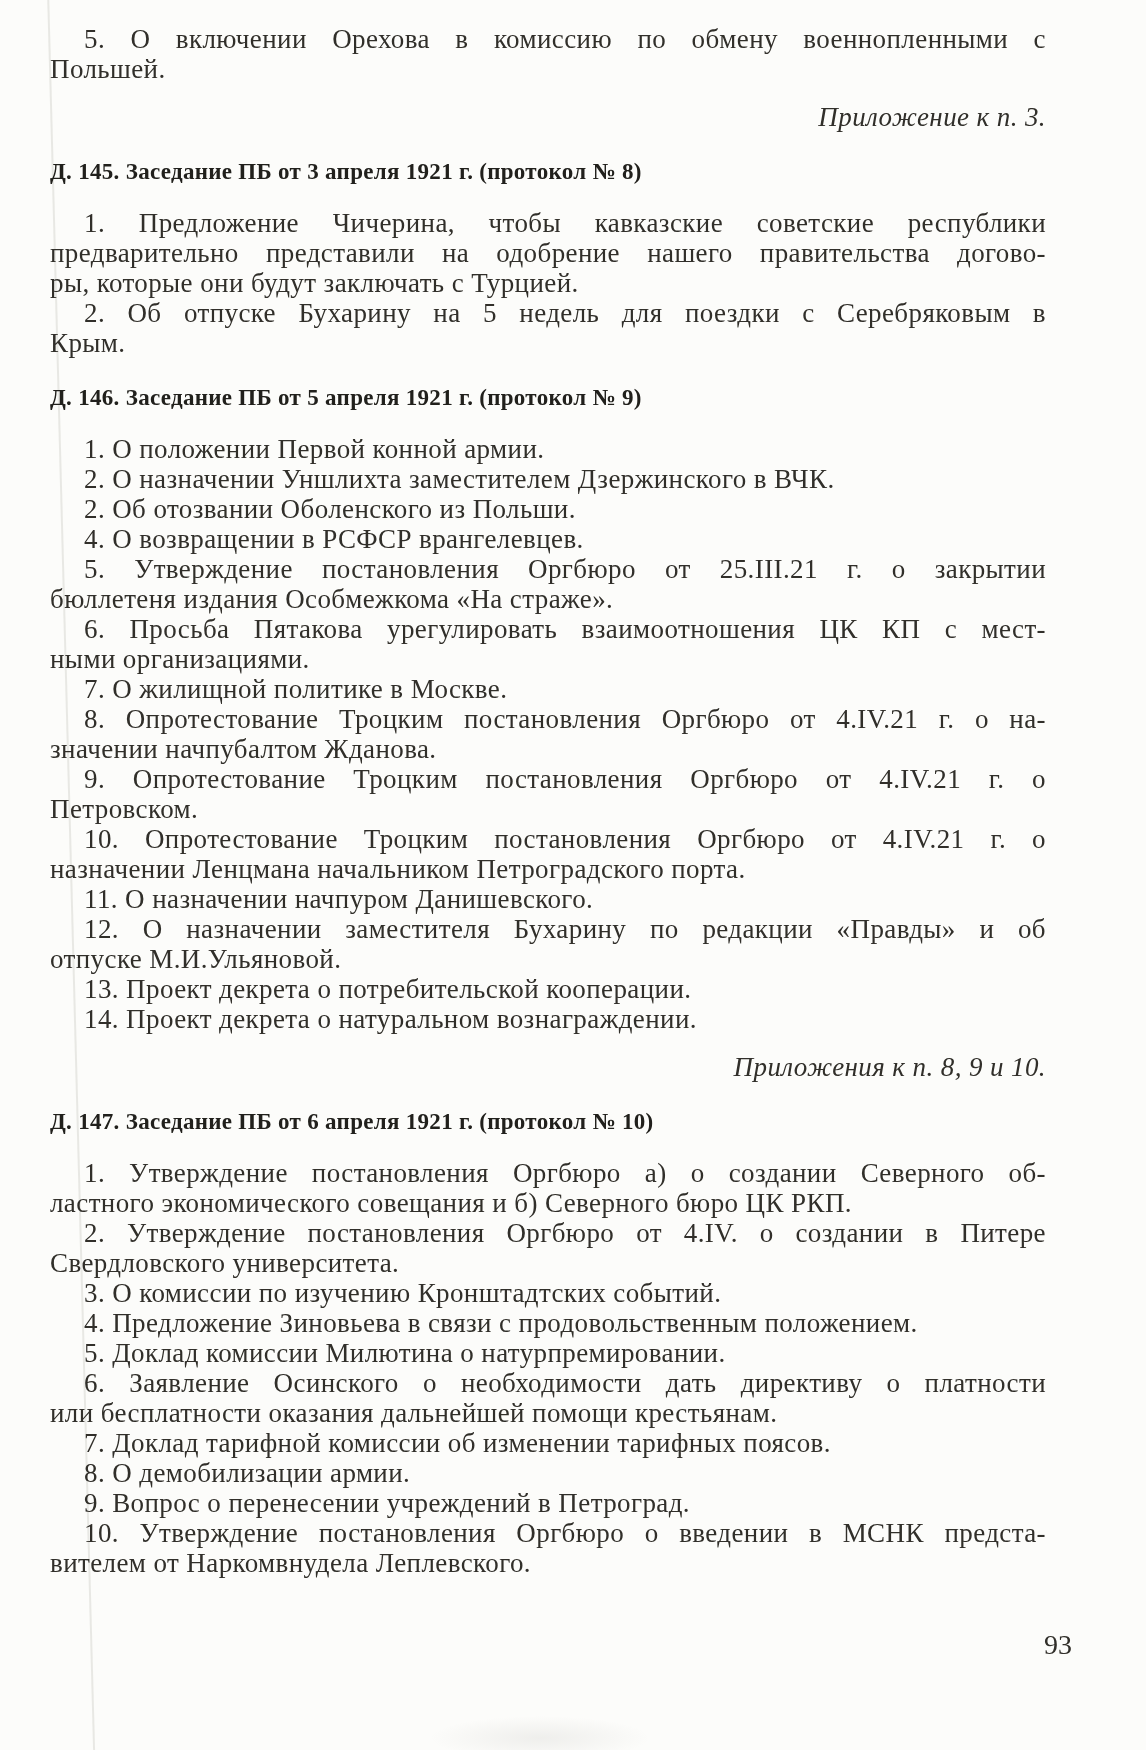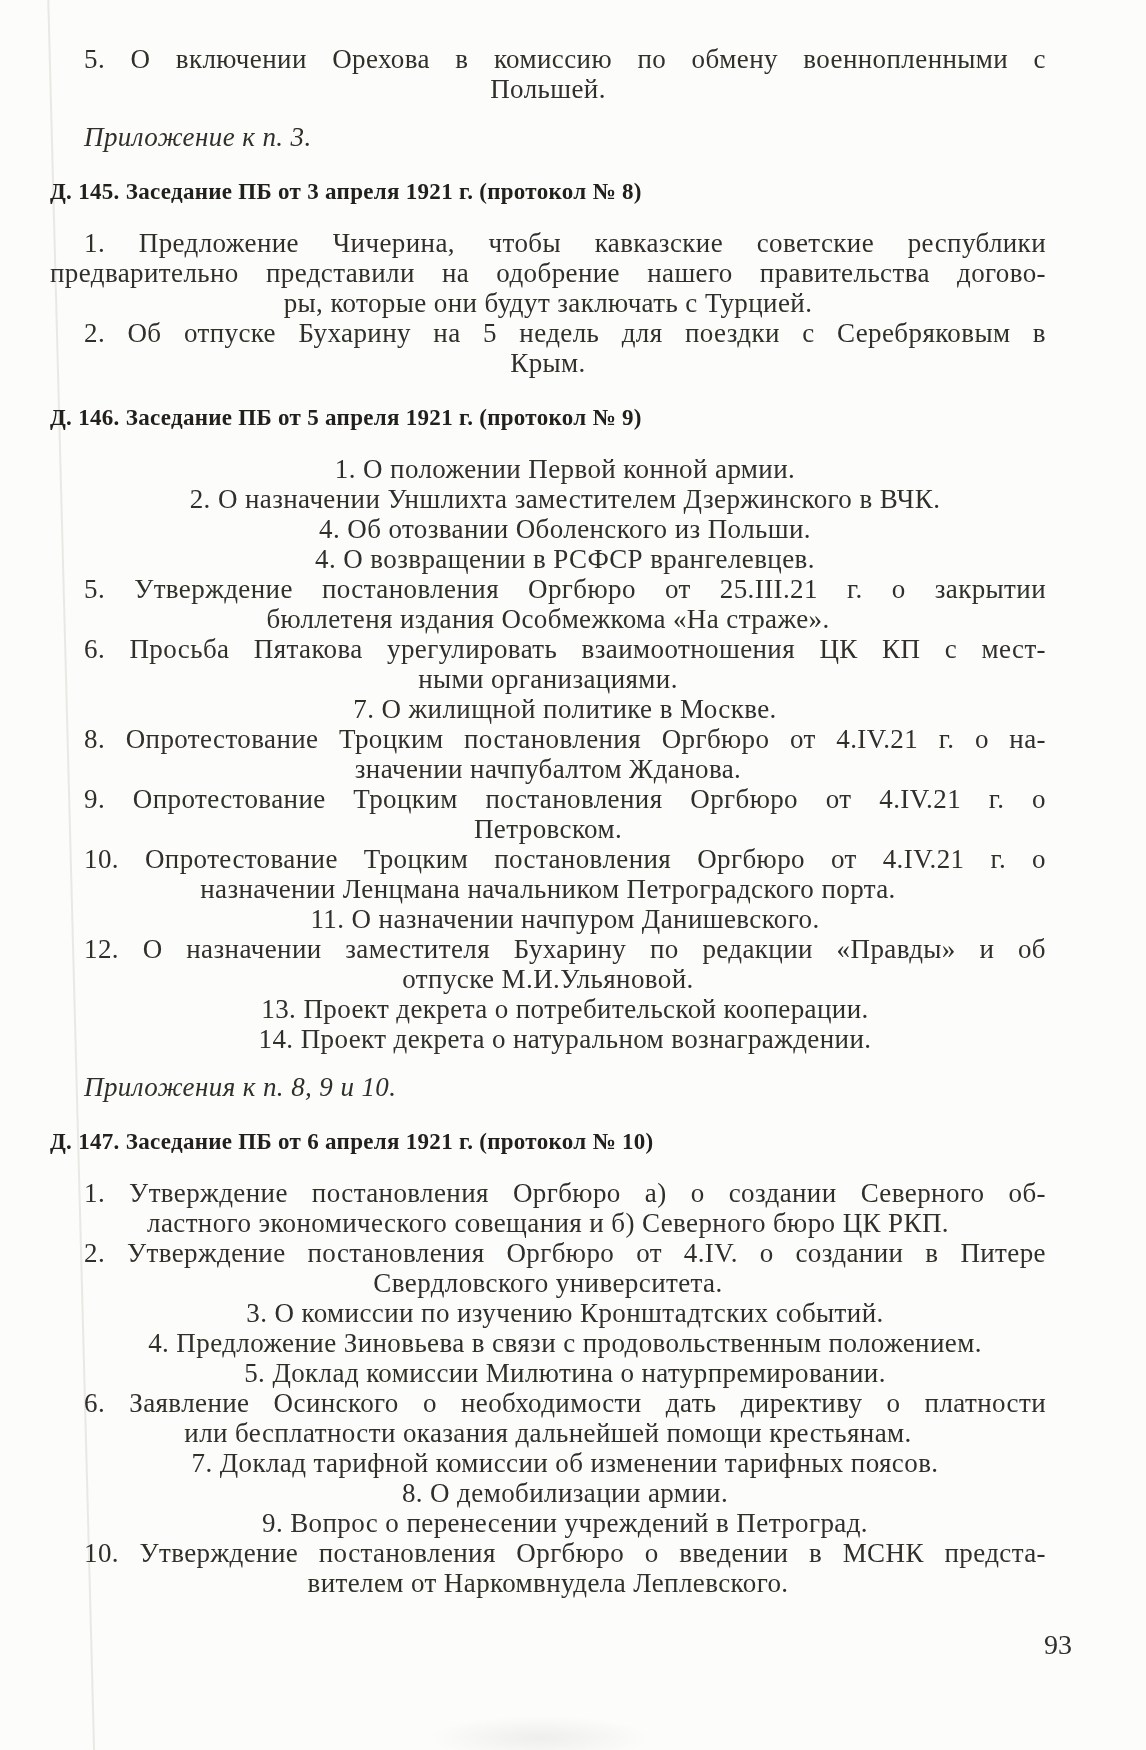--- a/index.html
+++ b/index.html
@@ -11,37 +11,36 @@
     font-family: "Liberation Serif", "DejaVu Serif", serif;
     position: relative; overflow: hidden;
   }
   .fold {
     position: absolute; left: 47px; top: -10px;
     width: 2px; height: 1780px;
     background: var(--fold, #e2e1dc);
     transform: rotate(-1.5deg); transform-origin: top center;
     opacity: .75; pointer-events: none;
   }
-  .doc { position: relative; padding: 44px 100px 0 50px; }
+  .doc { position: relative; padding: 24px 100px 0 50px; }
   .para { margin: 0; }
   .line {
     font-size: 27px; line-height: 30px; letter-spacing: 0.4px;
     white-space: normal;
-    text-align: center;
   }
   .line.fill { text-align: justify; text-align-last: justify; text-justify: inter-word; }
   .line.first { text-indent: 34px; }
   .section-heading {
     font-size: 23px; line-height: 34px; font-weight: 700;
     color: var(--heading-ink, #21201c);
     margin: 23px 0 19px 0; letter-spacing: 0.3px;
   }
   .appendix-note {
     font-size: 27px; line-height: 30px; font-style: italic;
-    margin: 18px 0 0 0; text-indent: 34px; letter-spacing: 0.4px;
+    margin: 18px 0 0 0; text-indent: 34px; letter-spacing: 0.4px; text-align: right;
   }
   .page-number {
     position: absolute; top: 1630px; right: 74px;
     font-size: 28px; line-height: 30px;
   }
   .bottom-smudge {
     position: absolute; left: 430px; top: 1716px;
     width: 220px; height: 44px; border-radius: 50%;
     background: radial-gradient(closest-side, rgba(120,118,110,0.10), rgba(120,118,110,0));
     pointer-events: none;
@@ -69,21 +68,21 @@
         <div class="line">Крым.</div>
       </div>
       <h2 class="section-heading">Д. 146. Заседание ПБ от 5 апреля 1921 г. (протокол № 9)</h2>
       <div class="para">
         <div class="line first">1. О положении Первой конной армии.</div>
       </div>
       <div class="para">
         <div class="line first">2. О назначении Уншлихта заместителем Дзержинского в ВЧК.</div>
       </div>
       <div class="para">
-        <div class="line first">4. Об отозвании Оболенского из Польши.</div>
+        <div class="line first">2. Об отозвании Оболенского из Польши.</div>
       </div>
       <div class="para">
         <div class="line first">4. О возвращении в РСФСР врангелевцев.</div>
       </div>
       <div class="para">
         <div class="line first fill">5. Утверждение постановления Оргбюро от 25.III.21 г. о закрытии</div>
         <div class="line">бюллетеня издания Особмежкома «На страже».</div>
       </div>
       <div class="para">
         <div class="line first fill">6. Просьба Пятакова урегулировать взаимоотношения ЦК КП с мест-</div>

